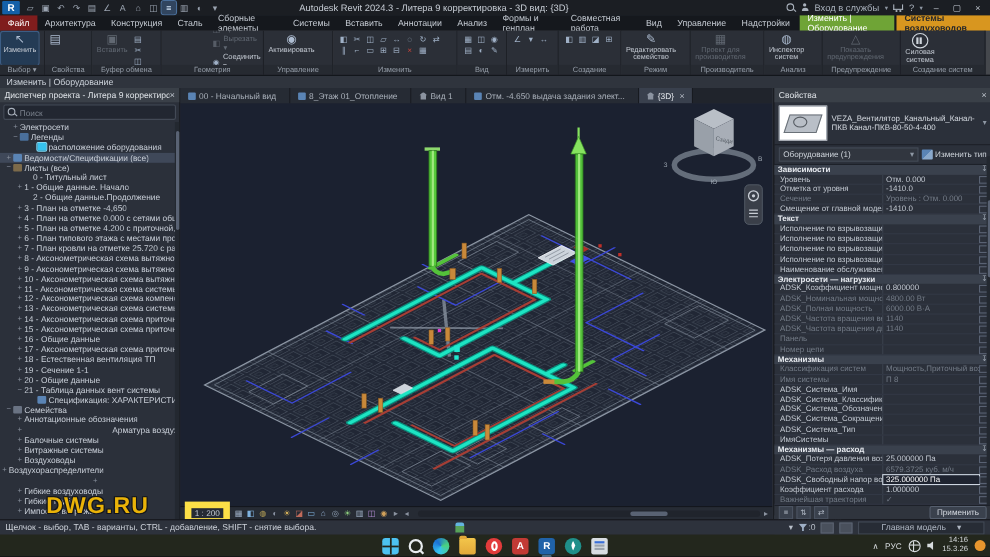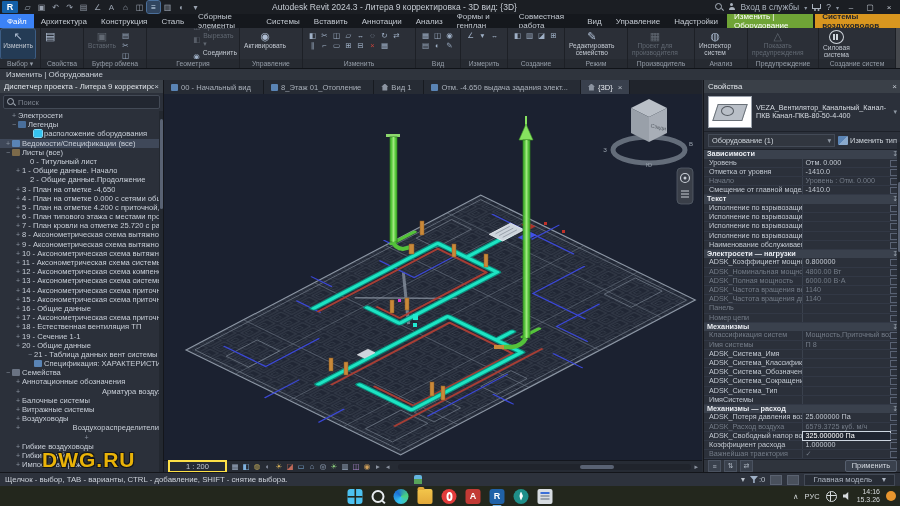--- a/index.html
+++ b/index.html
@@ -28,21 +28,21 @@
   .ico-cart{width:9px;height:7px;position:relative;display:inline-block;}
   .ico-cart:before{content:"";position:absolute;left:0;top:0;width:7px;height:4px;border:1px solid #aab2bd;border-top:none;}
   .ico-cart:after{content:"";position:absolute;left:1.5px;top:5.5px;width:2px;height:2px;background:#aab2bd;border-radius:50%;box-shadow:3.5px 0 0 #aab2bd;}
   .win-btn{width:14px;height:12px;display:inline-flex;align-items:center;justify-content:center;font-size:8px;color:#c3c9d1;}
   .chev{font-size:6px;color:#8f98a4;}
 
   
   .tabs-row{position:absolute;left:0;top:14px;width:900px;height:14px;background:#15181d;
             display:flex;align-items:stretch;font-size:8px;color:#c4cad2;}
   .rtab{display:flex;align-items:center;padding:0 7px;cursor:default;}
-  .rtab.file{background:#3b82f6;color:#fff;align-items:center;}
+  .rtab.file{background:#7f1d1d;color:#fff;align-items:center;}
   .rtab.ctxg{background:#6fa436;color:#fff;margin-left:2px;}
   .rtab.ctxo{background:#d8961f;color:#23262b;font-weight:bold;margin-left:2px;}
 
   
   .ribbon{position:absolute;left:0;top:28px;width:900px;height:40px;background:#45484d;display:flex;}
   .panel{height:40px;background:#2b2f37;border-right:1px solid #1d2026;display:flex;flex-direction:column;flex:0 0 auto;}
   .panel-items{flex:1;display:flex;align-items:stretch;justify-content:center;gap:2px;padding:1px 2px 0 2px;overflow:hidden;}
   .panel-label{height:9px;background:#262a31;color:#959da8;font-size:6.8px;text-align:center;line-height:9px;white-space:nowrap;overflow:hidden;}
   .bigs{display:flex;gap:2px;}
   .bigbtn{display:flex;flex-direction:column;align-items:center;justify-content:flex-start;
@@ -97,21 +97,21 @@
   .viewport{position:absolute;left:164px;top:0;width:538px;height:392px;}
   .vtabs{position:absolute;left:0;top:0;width:100%;height:14px;background:#20242c;display:flex;align-items:stretch;font-size:7.6px;}
   .vtab{display:flex;align-items:center;gap:3px;padding:0 7px;color:#a9b0ba;border-right:1px solid #171a20;background:#262b34;}
   .vtab.active{background:#39404d;color:#e8ebf0;}
   .vtab .ticon{width:7px;height:7px;border-radius:1px;background:#5a84b5;}
   .vtab .ticon.ic-home{background:#8b93a0;clip-path:polygon(50% 0,100% 45%,85% 45%,85% 100%,15% 100%,15% 45%,0 45%);}
   .vtab .tclose{color:#b6bcc6;margin-left:2px;font-size:8px;}
   .canvas{position:absolute;left:0;top:14px;width:538px;height:366px;background:#1b2130;}
   .vcb{position:absolute;left:0;bottom:0;width:100%;height:12px;background:#262b34;border-top:1px solid #13161d;
        display:flex;align-items:center;font-size:7.5px;color:#c3c9d2;gap:3px;padding:0 4px;box-sizing:border-box;}
-  .vcb .scale{padding:0 16px;border:2px solid #fde047;height:9px;line-height:9px;}
+  .vcb .scale{padding:0 3px;border:6px solid #fde047;height:9px;line-height:9px;}
   .vcbi{width:10px;text-align:center;font-size:7.5px;}
   .hscroll{flex:1;height:6px;background:#20242c;border-radius:3px;position:relative;margin-left:6px;}
   .hscroll .hthumb{position:absolute;left:62%;width:34px;height:4px;top:1px;background:#596273;border-radius:2px;}
   .harrow{color:#8b93a0;font-size:7px;}
 
   
   .props{position:absolute;left:703px;top:0;width:197px;height:392px;background:#2b303a;border-left:1px solid #14161b;}
   .typesel{display:flex;gap:4px;padding:3px 4px;border-bottom:1px solid #1d2129;align-items:center;}
   .typeimg{width:42px;height:30px;background:#fff;border:1px solid #9aa1ab;position:relative;flex:0 0 42px;}
   .typeimg:before{content:"";position:absolute;left:6px;top:7px;width:28px;height:15px;background:#b9bfc7;
@@ -142,21 +142,21 @@
   .pvbar{position:absolute;right:0;top:62px;bottom:13px;width:4px;background:#232830;}
   .pvbar .thumb{position:absolute;left:0.5px;top:40px;width:3px;height:70px;background:#596273;border-radius:2px;}
 
   
   .statusbar{position:absolute;left:0;top:472px;width:900px;height:14px;background:#2d323c;border-top:1px solid #14161b;
              display:flex;align-items:center;font-size:7.8px;color:#ccd1d9;padding:0 5px;box-sizing:border-box;gap:6px;}
   .sb-person{width:8px;height:9px;background:linear-gradient(180deg,#64b5e0 40%,#58a35a 40%);border-radius:2px 2px 0 0;}
   .sb-right{margin-left:auto;display:flex;align-items:center;gap:5px;color:#b9c0ca;}
   .funnel{width:8px;height:7px;clip-path:polygon(0 0,100% 0,60% 55%,60% 100%,40% 100%,40% 55%);background:#9fb0c6;display:inline-block;}
   .sb-ico{width:10px;height:8px;background:#49505c;border:1px solid #5a6270;}
-  .sb-select{display:flex;align-items:center;gap:10px;border:1px solid #434a56;background:#272c35;height:10px;line-height:10px;padding:0 8px;color:#aeb6c2;}
+  .sb-select{display:flex;align-items:center;gap:10px;border:1px solid #434a56;background:#272c35;height:10px;line-height:10px;padding:0 20px;color:#aeb6c2;}
 
   
   .taskbar{position:absolute;left:0;top:486px;width:900px;height:20px;background:#23271d;display:flex;align-items:center;}
   .tb-center{position:absolute;left:50%;transform:translateX(-50%);display:flex;gap:9px;align-items:center;height:100%;}
   .tkico{width:15px;height:15px;border-radius:3px;position:relative;}
   .tk-win{background:conic-gradient(#4cc2f1 0 25%,#4cc2f1 0 50%,#4cc2f1 0 75%,#4cc2f1 0);}
   .tk-win:before{content:"";position:absolute;inset:0;background:
      linear-gradient(#23271d,#23271d) 7px 0/1.6px 15px no-repeat,
      linear-gradient(#23271d,#23271d) 0 7px/15px 1.6px no-repeat;}
   .tk-search{border-radius:50%;border:2px solid #e8ecef;width:9px;height:9px;}
@@ -716,21 +716,21 @@
           <div class="titem" style="padding-left: 14px;">
             <span class="texp">+</span>
             <span class="tico ic-none"></span>
             <span class="trunc">19 - Сечение 1-1</span>
           </div>
           <div class="titem" style="padding-left: 14px;">
             <span class="texp">+</span>
             <span class="tico ic-none"></span>
             <span class="trunc">20 - Общие данные</span>
           </div>
-          <div class="titem" style="padding-left: 26px;">
+          <div class="titem" style="padding-left: 14px;">
             <span class="texp">−</span>
             <span class="tico ic-none"></span>
             <span class="trunc">21 - Таблица данных вент системы</span>
           </div>
           <div class="titem" style="padding-left: 26px;">
             <span class="texp"></span>
             <span class="tico ic-spec"></span>
             <span class="trunc">Спецификация: ХАРАКТЕРИСТИКИ ОТОПИТЕ</span>
           </div>
           <div class="titem" style="padding-left: 4px;">
@@ -756,21 +756,21 @@
           <div class="titem" style="padding-left: 14px;">
             <span class="texp">+</span>
             <span class="tico ic-none"></span>
             <span class="trunc">Витражные системы</span>
           </div>
           <div class="titem" style="padding-left: 14px;">
             <span class="texp">+</span>
             <span class="tico ic-none"></span>
             <span class="trunc">Воздуховоды</span>
           </div>
-          <div class="titem" style="padding-left: 14px; justify-content: space-between;">
+          <div class="titem" style="">
             <span class="texp">+</span>
             <span class="tico ic-none"></span>
             <span class="trunc">Воздухораспределители</span>
           </div>
           <div class="titem" style="padding-left: 14px; flex-direction: column;">
             <span class="texp">+</span>
             <span class="tico ic-none"></span>
             <span class="trunc">Генплан</span>
           </div>
           <div class="titem" style="padding-left: 14px;">
@@ -1003,21 +1003,21 @@
                   <span class="plabel">Уровень</span>
                   <span class="pval">Отм. 0.000</span>
                   <span class="pcb"></span>
                 </div>
               <div class="prow">
                   <span class="plabel">Отметка от уровня</span>
                   <span class="pval">-1410.0</span>
                   <span class="pcb"></span>
                 </div>
               <div class="prow gray">
-                  <span class="plabel">Начало</span>
+                  <span class="plabel">Сечение</span>
                   <span class="pval">Уровень : Отм. 0.000</span>
                   <span class="pcb"></span>
                 </div>
               <div class="prow">
                   <span class="plabel">Смещение от главной модели</span>
                   <span class="pval">-1410.0</span>
                   <span class="pcb"></span>
                 </div>
             </div>
           </div>

